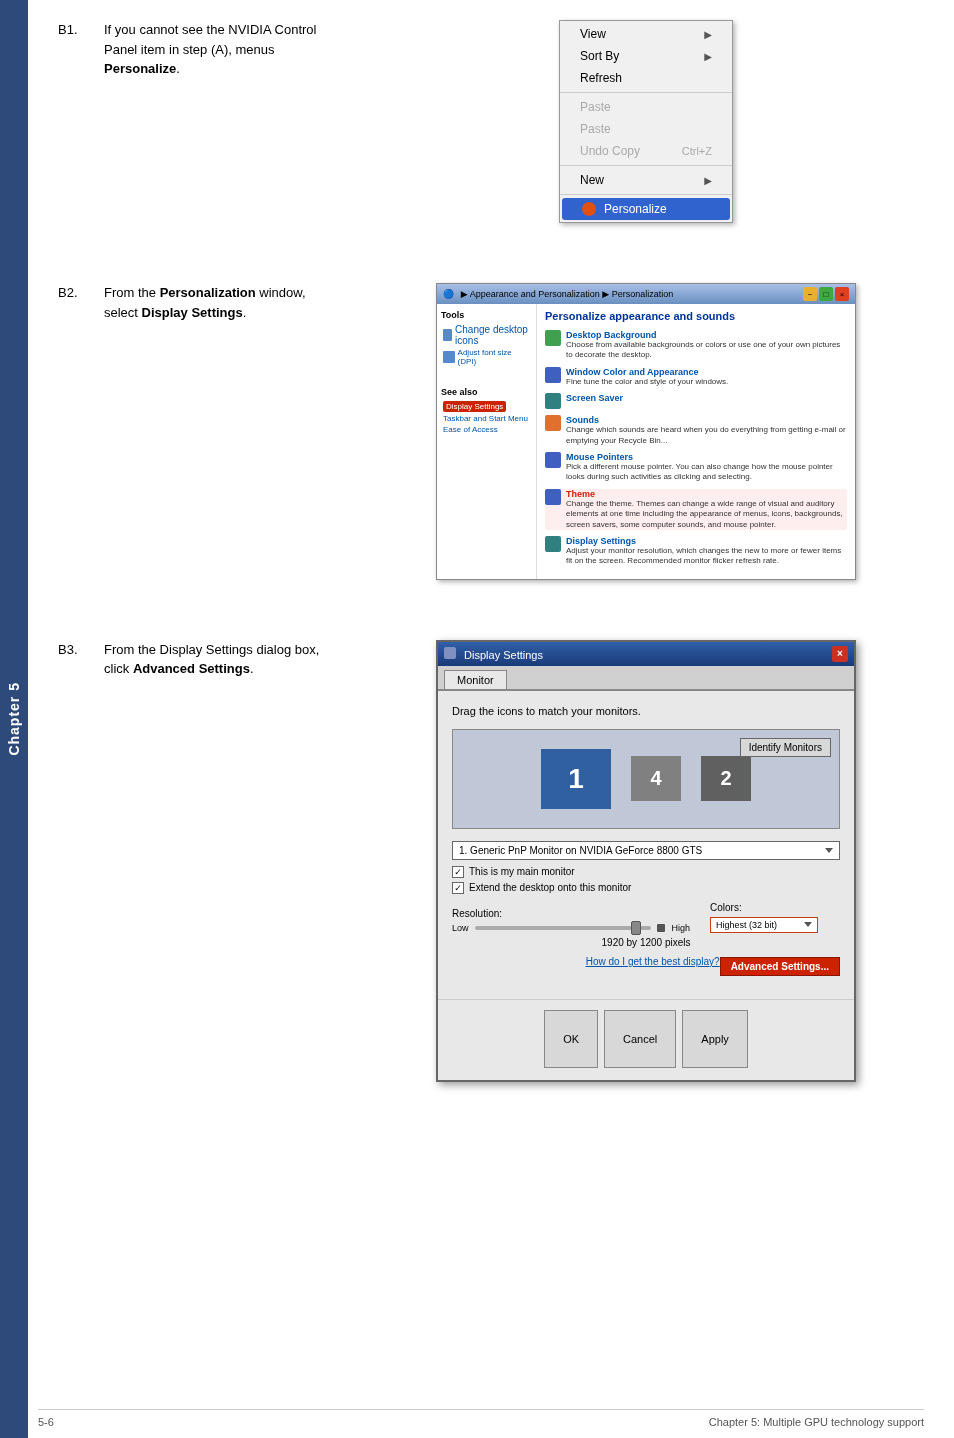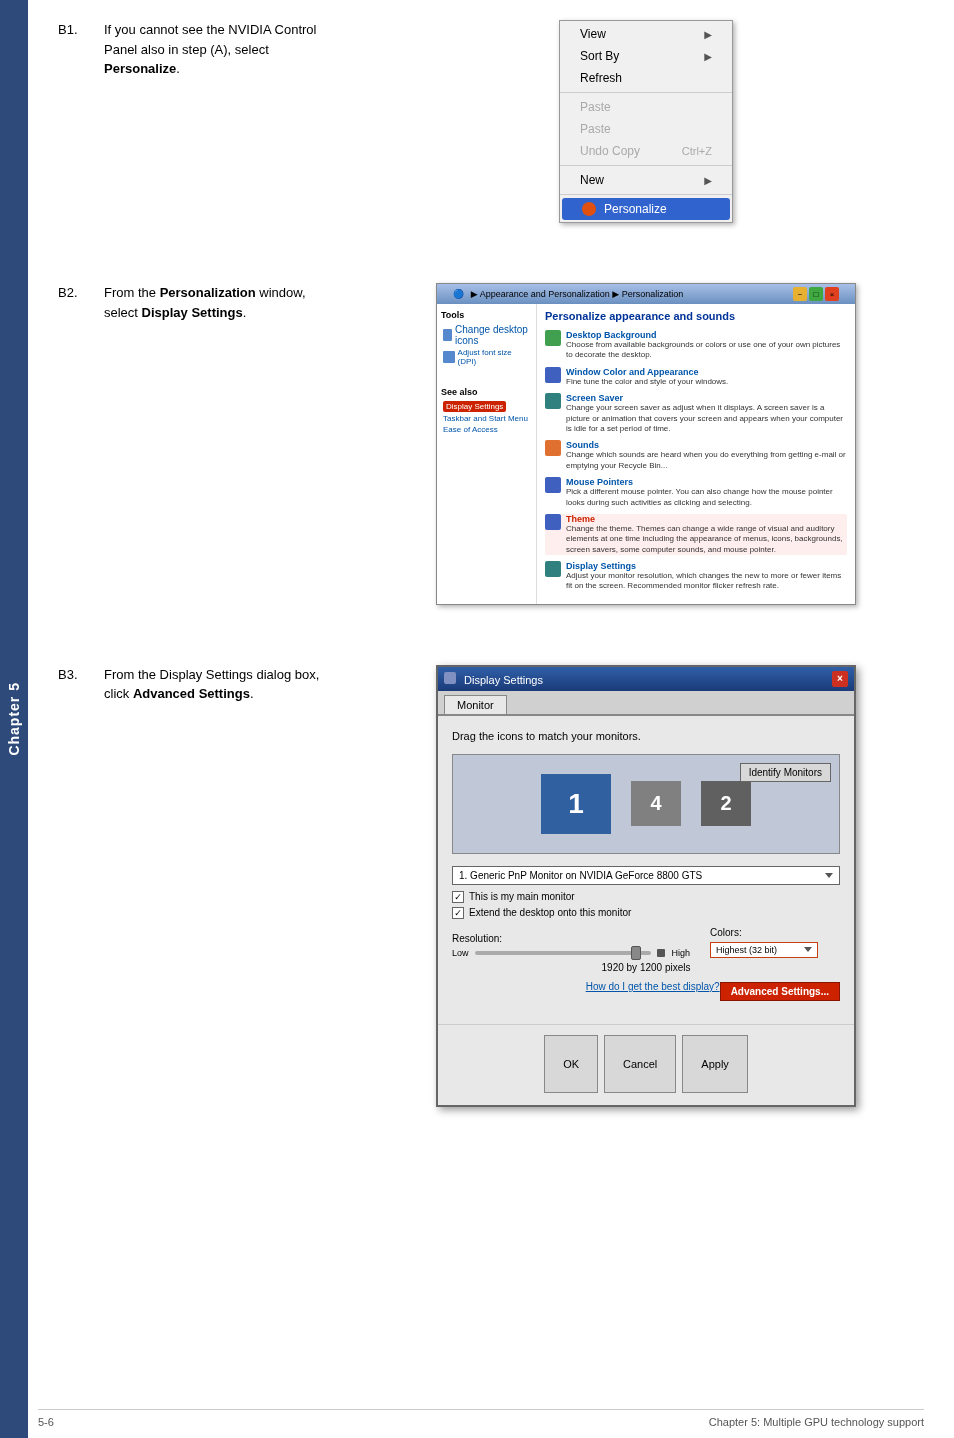--- a/index.html
+++ b/index.html
@@ -107,21 +107,21 @@
     
     .persona-window {
       border: 1px solid #888;
       width: 420px;
       font-size: 10px;
       background: #fff;
       box-shadow: 2px 2px 5px rgba(0,0,0,0.3);
     }
     .persona-titlebar {
       background: linear-gradient(to bottom, #a8c0e8 0%, #6a90c0 100%);
-      padding: 3px 16px;
+      padding: 3px 6px;
       display: flex;
       justify-content: space-between;
       align-items: center;
       font-size: 11px;
       color: #000;
     }
     .titlebar-buttons {
       display: flex;
       gap: 2px;
     }
@@ -486,21 +486,21 @@
   <span class="chapter-tab-text">Chapter 5</span>
 </div>
 
 <div class="main-content">
 
   <div class="section" style="">
     <div class="section-text">
       <div class="step-row">
         <span class="step-id">B1.</span>
         <span class="step-desc">
-          <span>If you cannot see the NVIDIA Control Panel also in step (A), select </span><strong>Personalize</strong><span>.</span>
+          <span>If you cannot see the NVIDIA Control Panel item in step (A), menus </span><strong>Personalize</strong><span>.</span>
         </span>
       </div>
     </div>
     <div class="section-image">
 
       <div class="context-menu">
         <div class="context-menu-item">
           <span>View</span>
             <span class="context-menu-arrow">▶</span>
         </div>
@@ -601,21 +601,20 @@
               <div>
                 <div class="persona-item-title">Window Color and Appearance</div>
                 <div class="persona-item-desc">Fine tune the color and style of your windows.</div>
               </div>
             </div>
 
             <div class="persona-item">
               <div class="persona-item-icon teal"></div>
               <div>
                 <div class="persona-item-title">Screen Saver</div>
-                <div class="persona-item-desc">Change your screen saver as adjust when it displays. A screen saver is a picture or animation that covers your screen and appears when your computer is idle for a set period of time.</div>
               </div>
             </div>
 
             <div class="persona-item">
               <div class="persona-item-icon orange"></div>
               <div>
                 <div class="persona-item-title">Sounds</div>
                 <div class="persona-item-desc">Change which sounds are heard when you do everything from getting e-mail or emptying your Recycle Bin...</div>
               </div>
             </div>

